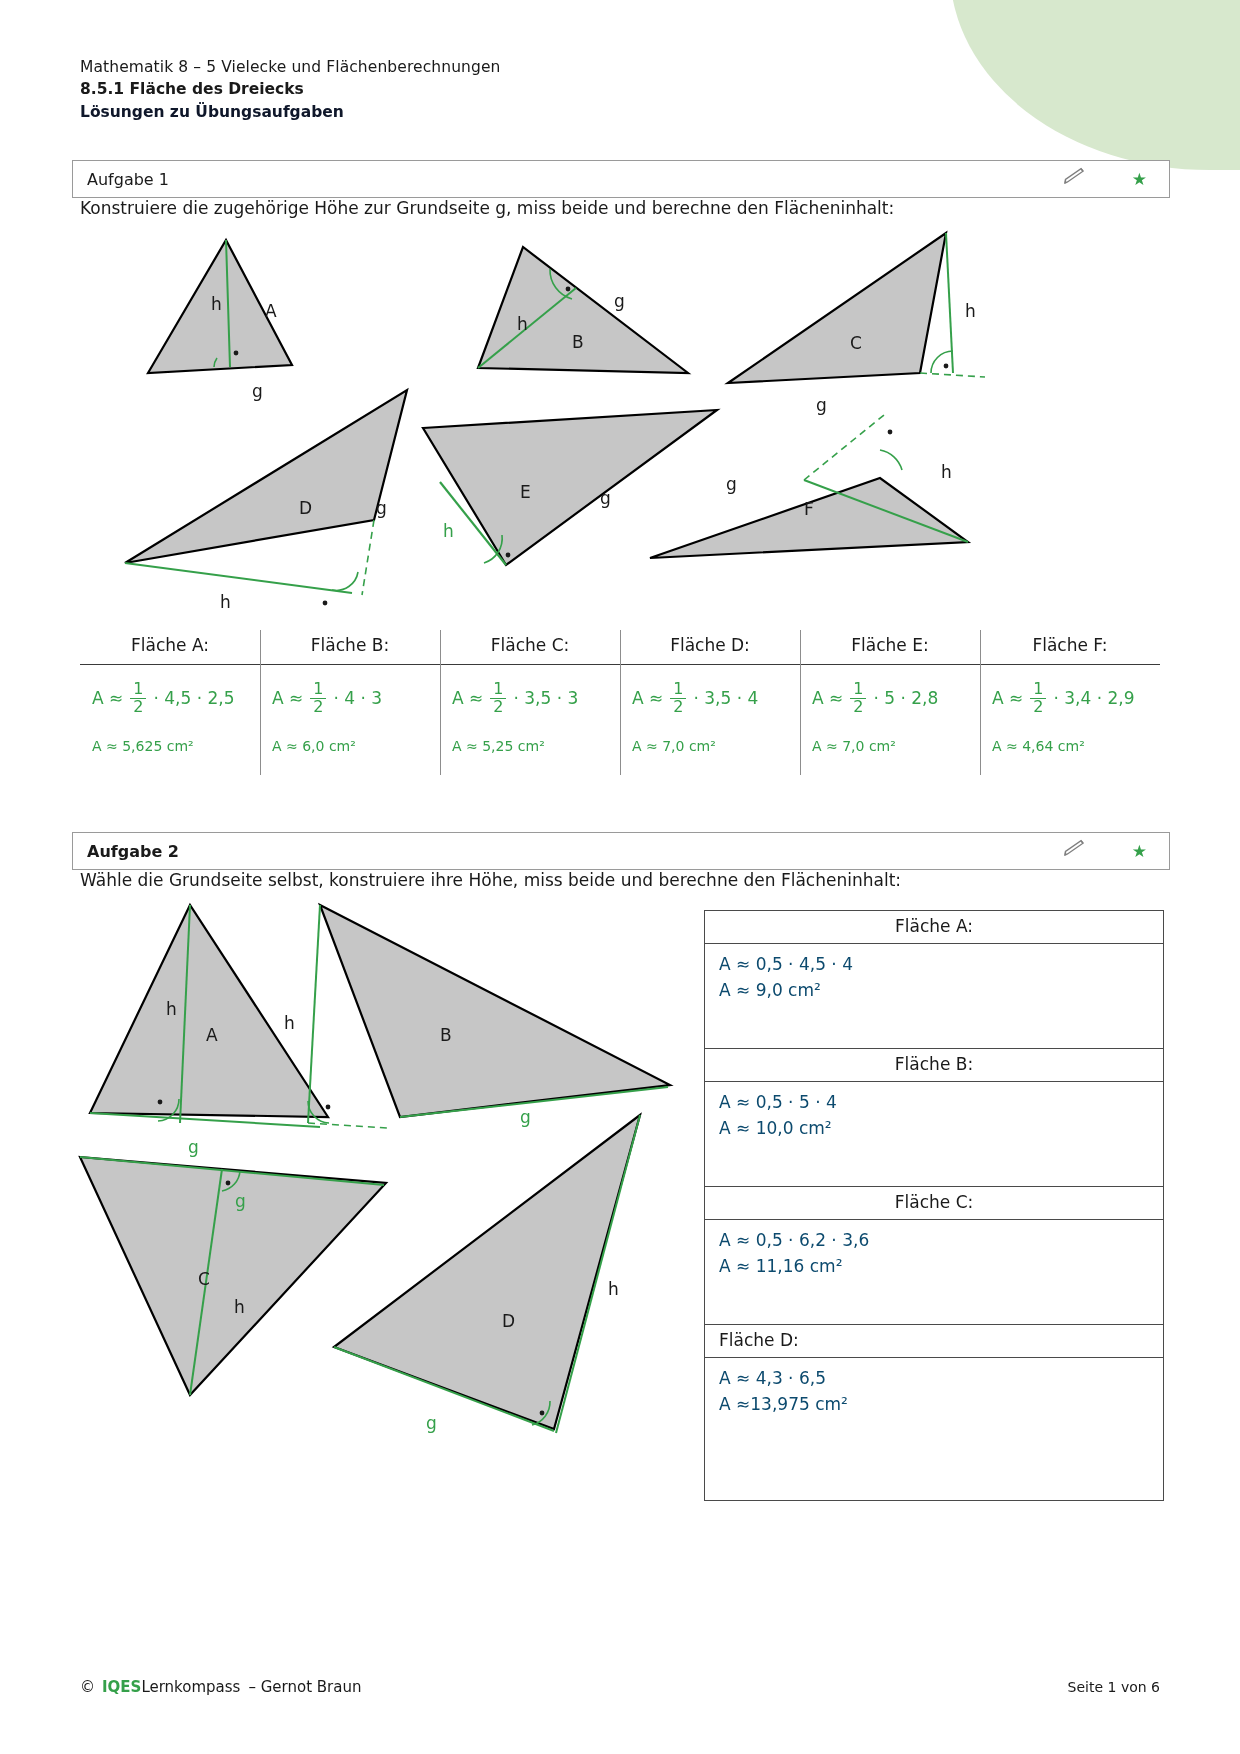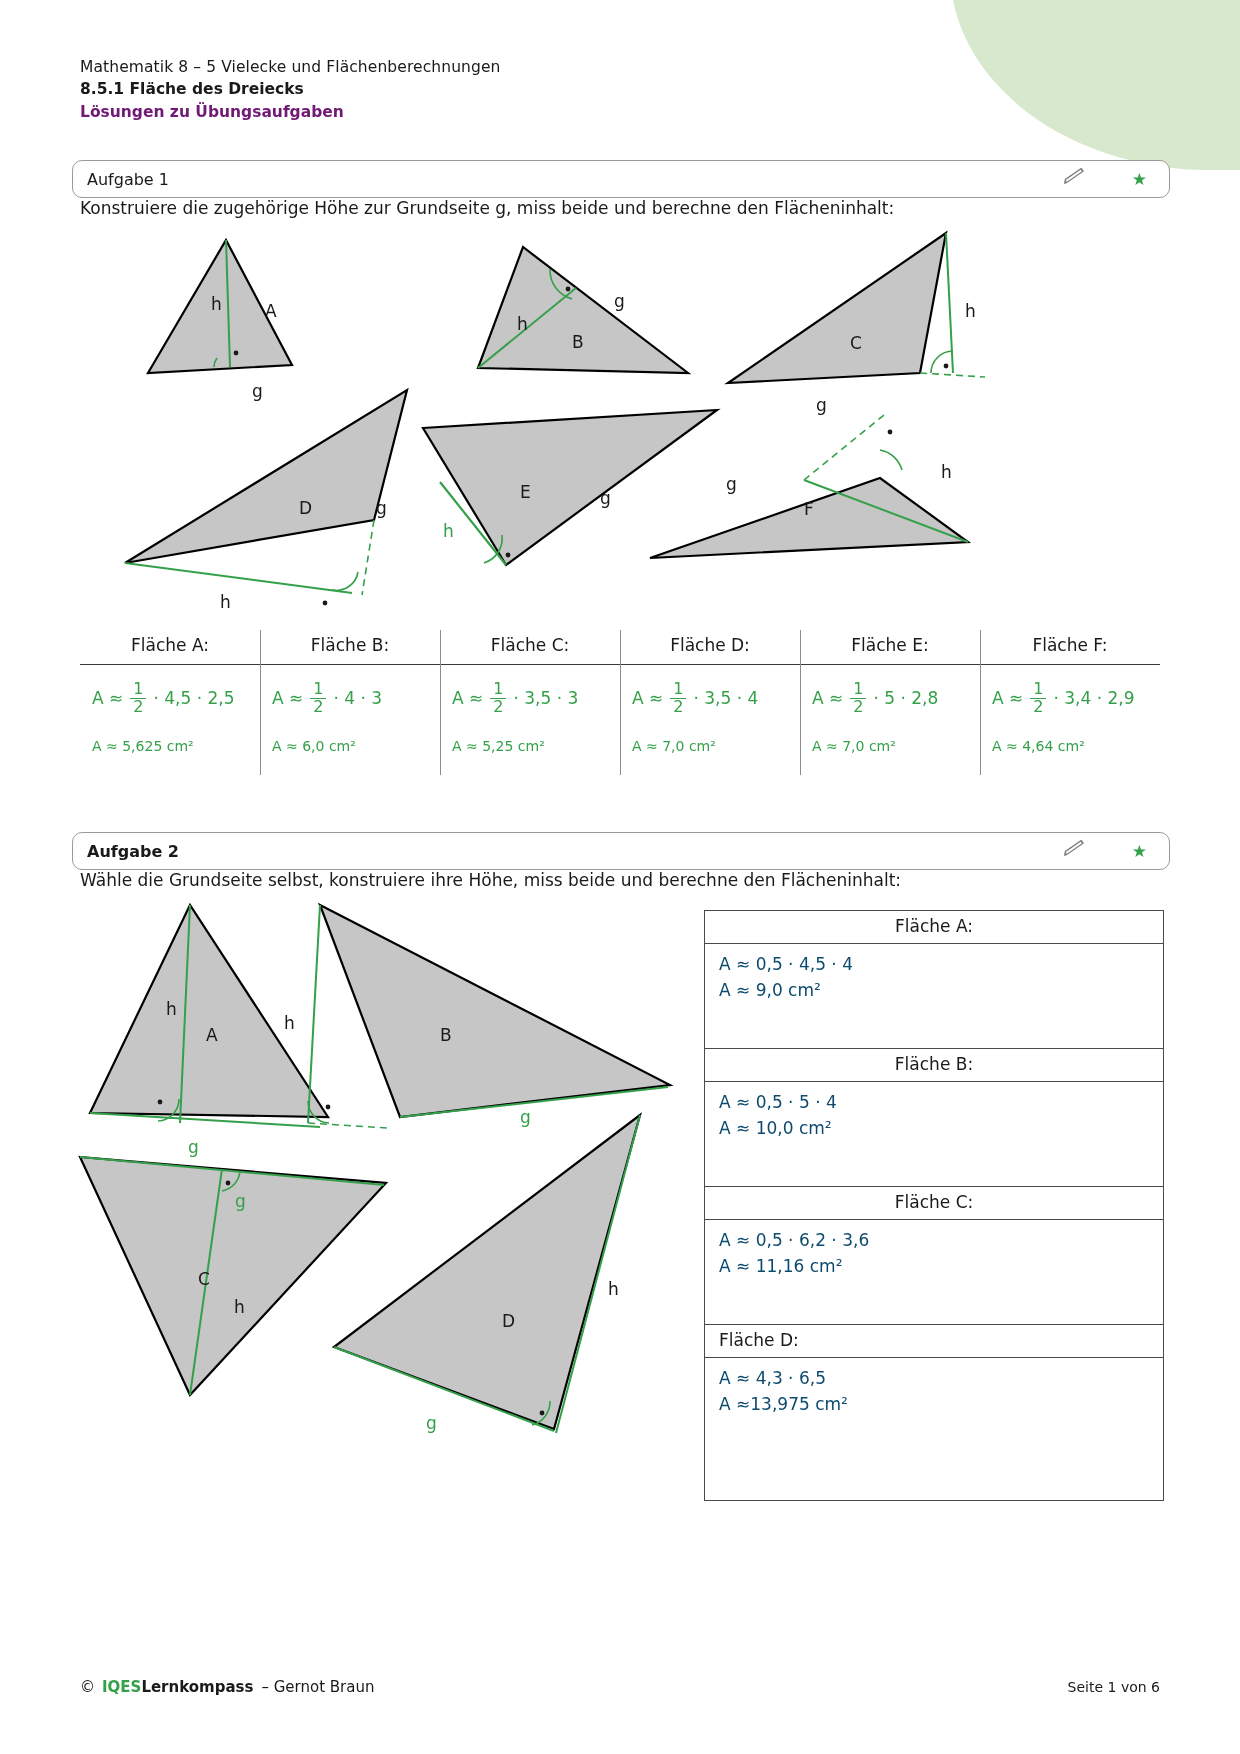--- a/index.html
+++ b/index.html
@@ -16,27 +16,27 @@
     position:absolute;top:-90px;right:-40px;
     width:330px;height:260px;
     background:#d7e8cd;
     border-bottom-left-radius:260px 200px;
     border-bottom-right-radius:40px;
   }
   
   .header{position:absolute;left:80px;top:58px;}
   .header .line1{font-size:15.5px;color:#1a1a1a;letter-spacing:.1px;}
   .header .line2{font-size:15.5px;font-weight:bold;margin-top:4px;}
-  .header .line3{font-size:15.5px;font-weight:bold;color:#701a75;margin-top:5px;}
+  .header .line3{font-size:15.5px;font-weight:bold;color:#0f172a;margin-top:5px;}
   .header-right{position:absolute;right:80px;top:60px;text-align:right;font-size:15.5px;line-height:1.45;}
   .header-right .b{font-weight:bold;}
   
   .taskbar{
     position:absolute;left:72px;width:1096px;height:36px;
-    border:1px solid #9a9a9a;border-radius:10px;
+    border:1px solid #9a9a9a;border-radius:0;
     background:#fff;
     display:flex;align-items:center;
   }
   .taskbar .title{font-size:16px;margin-left:14px;}
   .taskbar .icons{margin-left:auto;display:flex;align-items:center;gap:44px;margin-right:22px;}
   .star{color:#35a04a;font-size:17px;line-height:1;}
   .pencil{display:inline-block;}
   .prompt{position:absolute;left:80px;font-size:17px;}
   
   .fig{position:absolute;}
@@ -55,21 +55,21 @@
   .res{font-size:14px;color:#35a04a;margin-top:22px;white-space:nowrap;}
   
   .t2{position:absolute;left:704px;top:910px;width:460px;border:1px solid #4a4a4a;box-sizing:border-box;}
   .t2 .hdr{border-bottom:1px solid #4a4a4a;text-align:center;font-size:17px;padding:5px 0 7px 0;}
   .t2 .body{padding:8px 0 8px 14px;}
   .t2 .body div{color:#0c4a6e;font-size:17px;line-height:1.5;}
   .t2 .sec{border-bottom:1px solid #4a4a4a;}
   .t2 .sec:last-child{border-bottom:none;}
   
   .footer{position:absolute;left:80px;right:80px;bottom:58px;display:flex;align-items:center;font-size:15px;}
-  .footer .brand{font-weight:bold;}
+  .footer .brand{font-weight:normal;}
   .footer .iqes{color:#35a04a;font-weight:bold;}
   .footer .right{margin-left:auto;font-size:14px;}
   svg text{font-family:"DejaVu Sans",sans-serif;}
 </style>
 </head>
 <body>
 
 <div class="page">
 
   <div class="corner-blob"></div>

